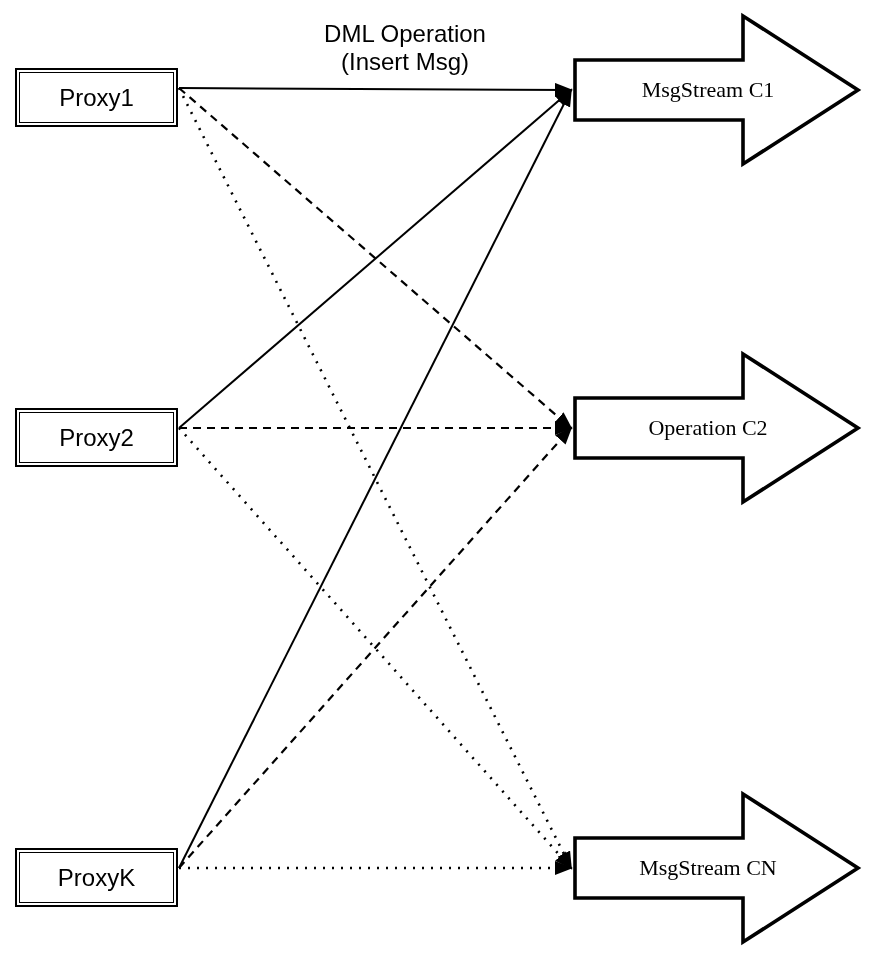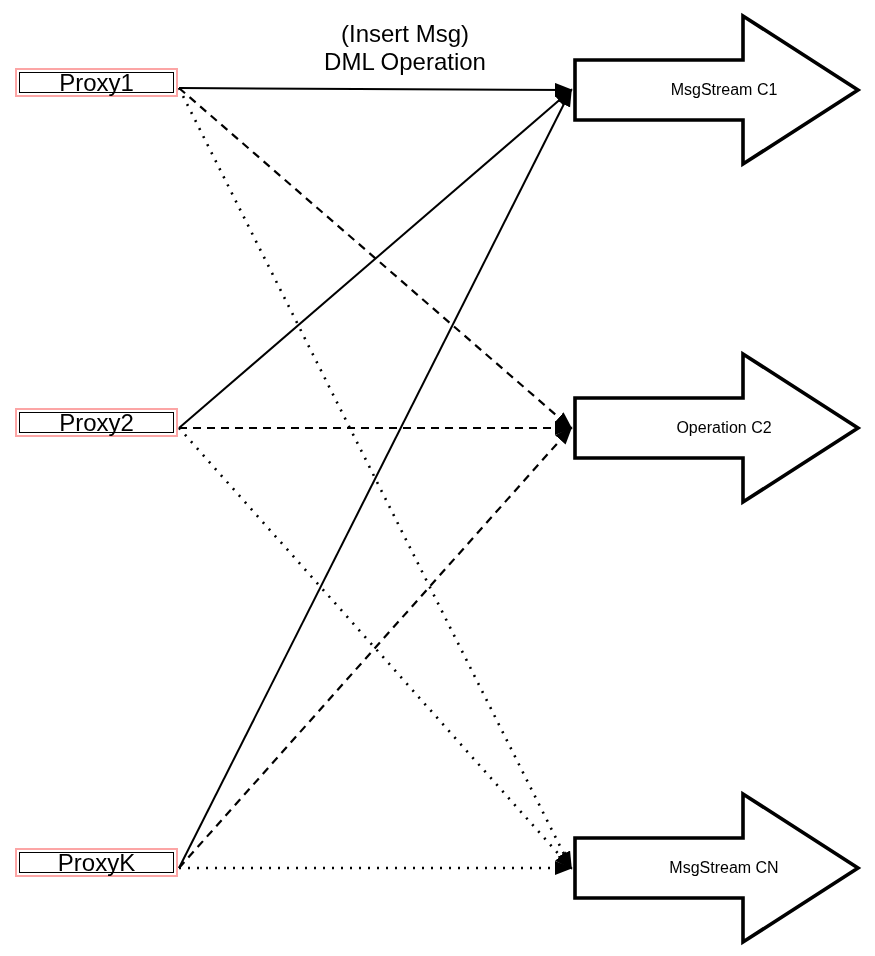--- a/index.html
+++ b/index.html
@@ -32,23 +32,23 @@
     line-height: 28px;
     color: #000000;
     text-align: center;
     white-space: nowrap;
   }
   
   .proxy-box {
     position: absolute;
     left: 15px;
     width: 163px;
-    height: 29px;
+    height: 59px;
     box-sizing: border-box;
-    border: 2px solid #fca5a5;
+    border: 2px solid #000000;
     background: #ffffff;
     display: flex;
     align-items: center;
     justify-content: center;
   }
   .proxy-box::before {
     content: '';
     position: absolute;
     inset: 2px;
     border: 1px solid #000000;
@@ -58,25 +58,26 @@
   .proxy-box.p1 { top: 408px; text-align: center; }
   .proxy-box.p2 { top: 848px; }
   .proxy-label {
     font-size: 24px;
     color: #000000;
     white-space: nowrap;
   }
   
   .stream-label {
     position: absolute;
-    left: 724px;
+    left: 708px;
     transform: translate(-50%, -50%);
-    font-size: 16px;
+    font-size: 22px;
     color: #000000;
     white-space: nowrap;
+    font-family: Liberation Serif, serif;
   }
   .stream-label.s0 { top: 90px; }
   .stream-label.s1 { top: 428px; }
   .stream-label.s2 { top: 868px; }
 </style>
 </head>
 <body>
 
 <div class="canvas">
 
@@ -98,22 +99,22 @@
         <line x1="179" y1="428" x2="571" y2="90" stroke="#000000" stroke-width="2" marker-end="url(#arrowhead)"></line>
         <line x1="179" y1="428" x2="571" y2="428" stroke="#000000" stroke-width="2.2" stroke-dasharray="8 6" marker-end="url(#arrowhead)"></line>
         <line x1="179" y1="428" x2="571" y2="868" stroke="#000000" stroke-width="2.6" stroke-dasharray="2 7" marker-end="url(#arrowhead)"></line>
         <line x1="179" y1="868" x2="571" y2="90" stroke="#000000" stroke-width="2" marker-end="url(#arrowhead)"></line>
         <line x1="179" y1="868" x2="571" y2="428" stroke="#000000" stroke-width="2.2" stroke-dasharray="8 6" marker-end="url(#arrowhead)"></line>
         <line x1="179" y1="868" x2="571" y2="868" stroke="#000000" stroke-width="2.6" stroke-dasharray="2 7" marker-end="url(#arrowhead)"></line>
       </g>
   </svg>
 
   <div class="dml-label">
+    <div>DML Operation</div>
     <div>(Insert Msg)</div>
-    <div>DML Operation</div>
   </div>
 
   <div class="proxy-box p0">
     <span class="proxy-label">Proxy1</span>
   </div>
   <div class="proxy-box p1">
     <span class="proxy-label">Proxy2</span>
   </div>
   <div class="proxy-box p2">
     <span class="proxy-label">ProxyK</span>

